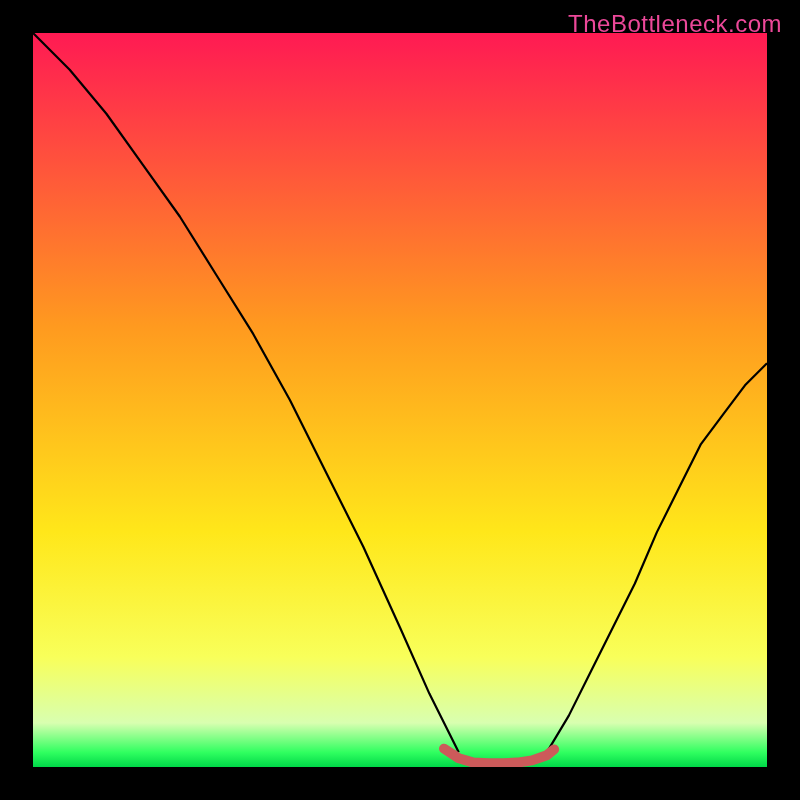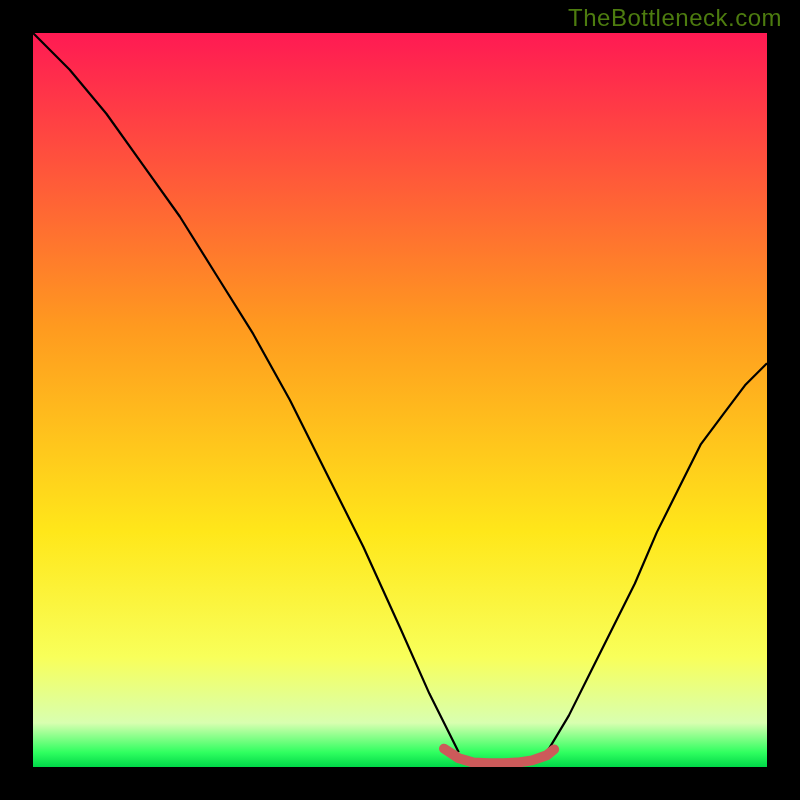--- a/index.html
+++ b/index.html
@@ -12,23 +12,23 @@
     font-family: Arial, Helvetica, sans-serif;
   }
   .frame {
     position: relative;
     width: 800px;
     height: 800px;
     background: #000;
   }
   .watermark {
     position: absolute;
-    top: 4px;
+    top: 10px;
     right: 18px;
-    color: #4d7c0f;
+    color: #ec4899;
     font-size: 24px;
     font-weight: 400;
     letter-spacing: 0.5px;
     z-index: 30;
   }
   .plot-area {
     position: absolute;
     left: 33px;
     top: 33px;
     width: 734px;

